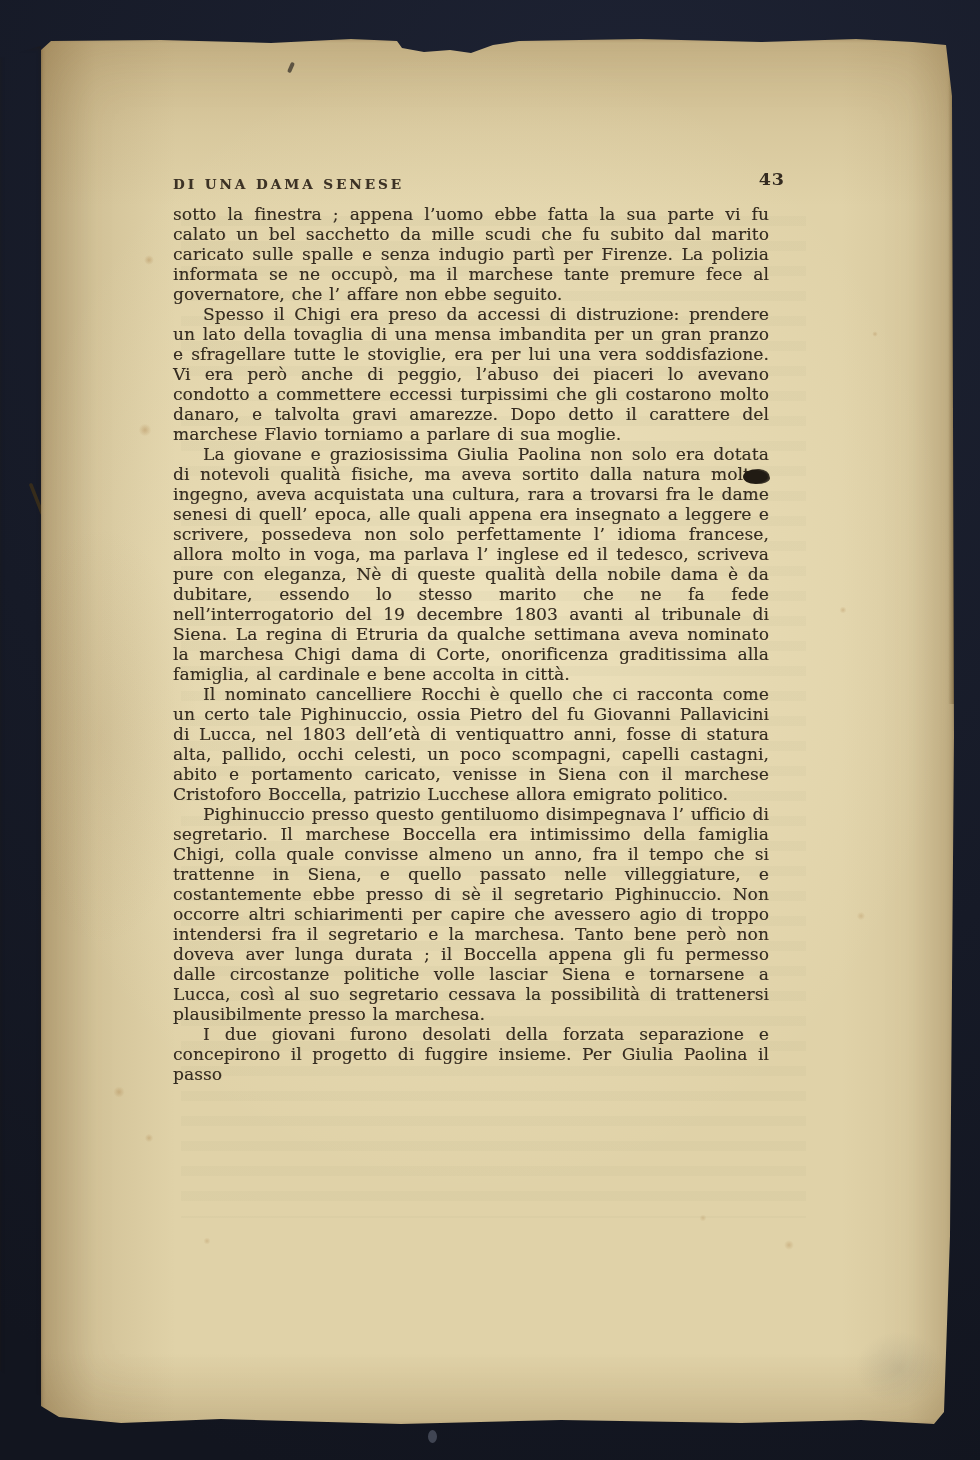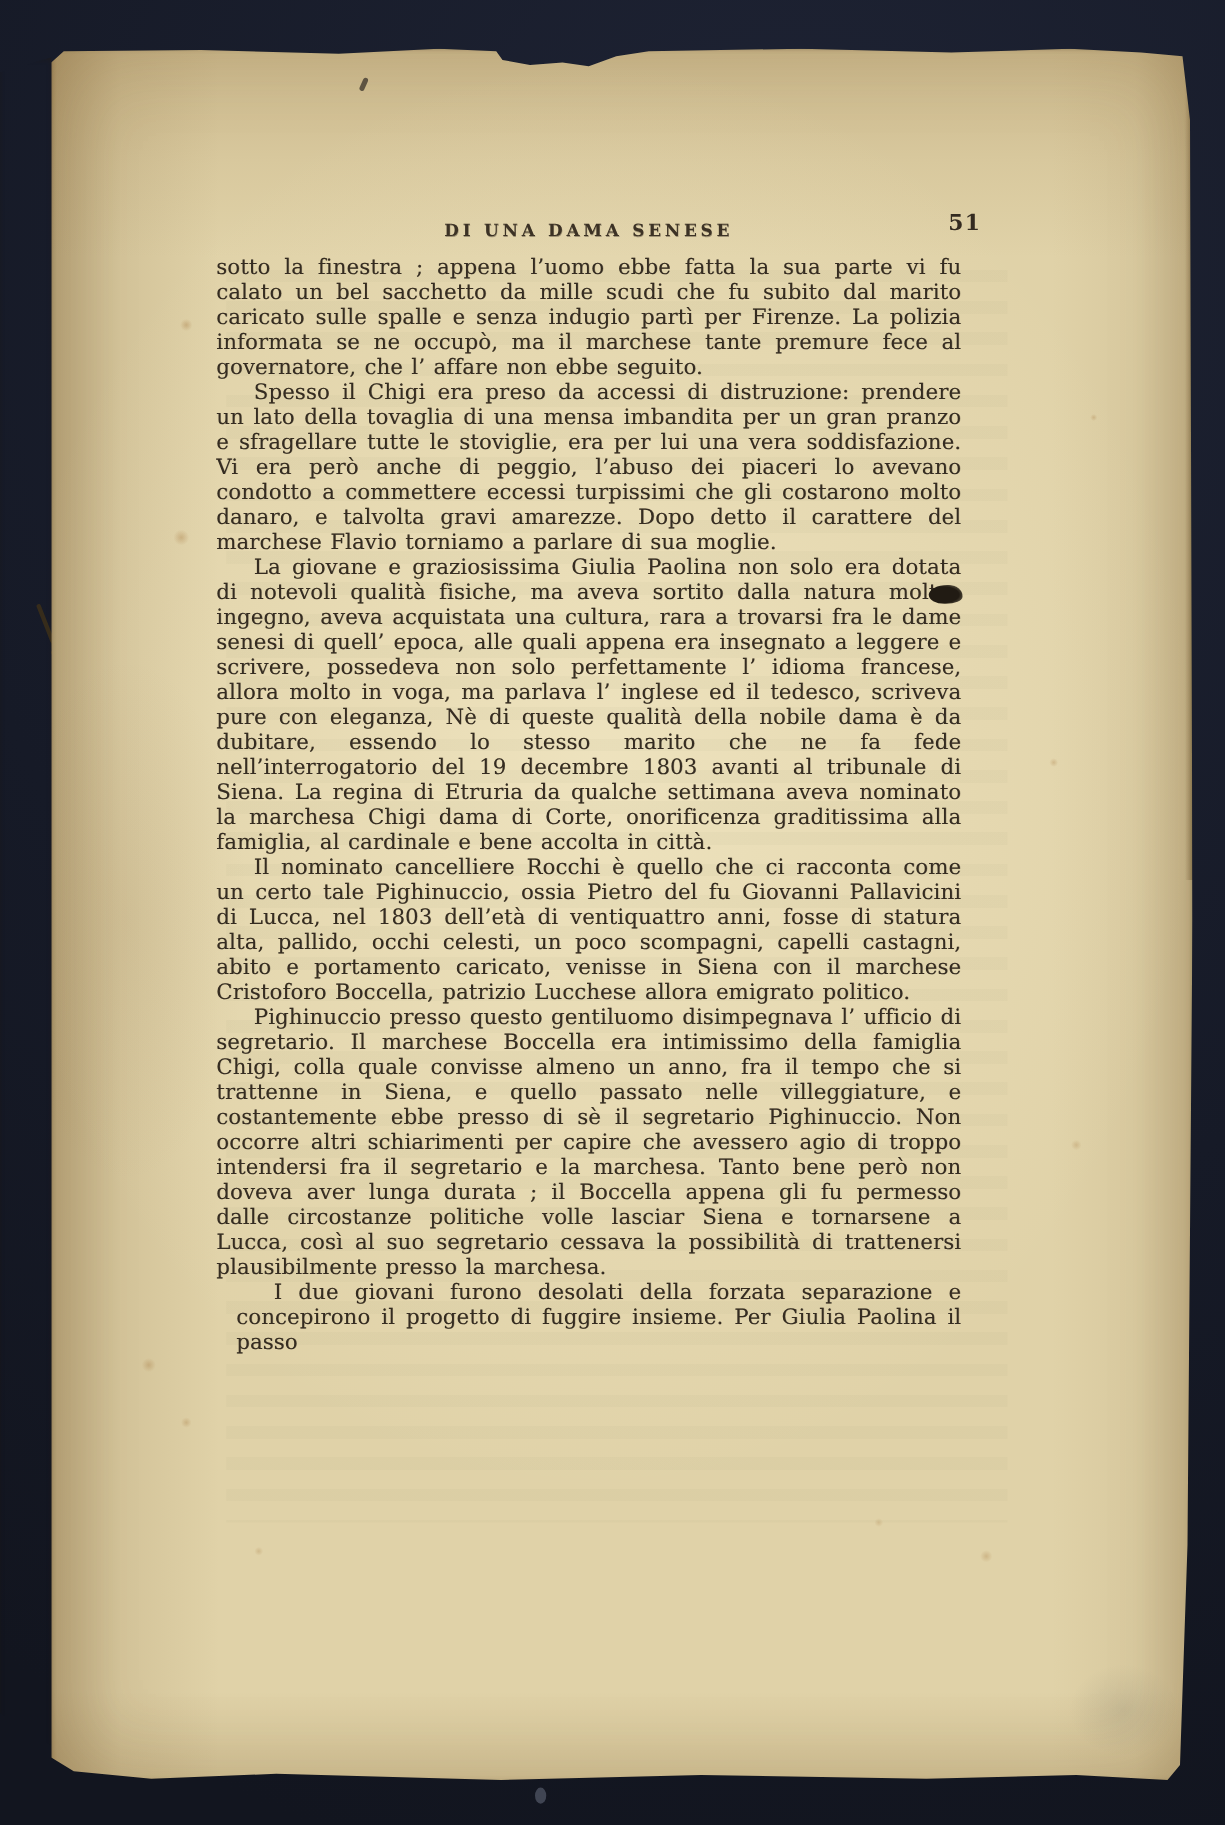--- a/index.html
+++ b/index.html
@@ -99,21 +99,21 @@
     border-radius: 2px;
     transform: rotate(24deg);
     opacity: 0.8;
   }
 
   
   .page-header {
     position: absolute;
     left: 132px; top: 138px;
     width: 596px;
-    text-align: center;
+    text-align: left;
   }
   .running-title {
     font-size: 13.5px;
     font-weight: bold;
     letter-spacing: 3px;
     color: #3c3225;
     text-shadow: 0.3px 0.3px 0.4px rgba(60,50,37,0.4);
   }
   .page-number {
     position: absolute;
@@ -135,21 +135,21 @@
     color: #352c21;
     letter-spacing: 0.1px;
     word-spacing: 1.2px;
     text-shadow: 0.35px 0.35px 0.35px rgba(53,44,33,0.38);
   }
   .text-block p {
     margin: 0;
     text-indent: 30px;
   }
   .text-block p.noindent { text-indent: 0; }
-  .text-block p.fill-last { text-align-last: justify; margin-left: 16px; }
+  .text-block p.fill-last { text-align-last: justify; }
 
   
   .ink-blot {
     display: inline-block;
     width: 27px; height: 15px;
     margin: 0 -1px -2px -7px;
     vertical-align: -2px;
     background: radial-gradient(ellipse at 42% 52%, #211b13 58%, rgba(33,27,19,0.8) 72%, rgba(33,27,19,0) 85%);
     border-radius: 58% 42% 52% 48% / 55% 62% 38% 50%;
     box-shadow:
@@ -190,21 +190,21 @@
   </svg>
 
   <div class="page">
     <div class="stains"></div>
     <div class="showthrough"></div>
     <div class="speck"></div>
     <div class="page-fore-edge"></div>
 
     <header class="page-header">
       <span class="running-title">DI UNA DAMA SENESE</span>
-      <span class="page-number">51</span>
+      <span class="page-number">43</span>
     </header>
 
     <main class="text-block">
       <p class="noindent">sotto la finestra ; appena l’uomo ebbe fatta la sua parte vi fu calato un bel sacchetto da mille scudi che fu subito dal marito caricato sulle spalle e senza indugio partì per Firenze. La polizia informata se ne occupò, ma il marchese tante premure fece al governatore, che l’ affare non ebbe seguito.</p>
       <p>Spesso il Chigi era preso da accessi di distruzione: prendere un lato della tovaglia di una mensa imbandita per un gran pranzo e sfragellare tutte le stoviglie, era per lui una vera soddisfazione. Vi era però anche di peggio, l’abuso dei piaceri lo avevano condotto a commettere eccessi turpissimi che gli costarono molto danaro, e talvolta gravi amarezze. Dopo detto il carattere del marchese Flavio torniamo a parlare di sua moglie.</p>
       <p>
         <span>La giovane e graziosissima Giulia Paolina non solo era dotata di notevoli qualità fisiche, ma aveva sortito dalla natura molt</span><span class="ink-blot"></span><span>ingegno, aveva acquistata una cultura, rara a trovarsi fra le dame senesi di quell’ epoca, alle quali appena era insegnato a leggere e scrivere, possedeva non solo perfettamente l’ idioma francese, allora molto in voga, ma parlava l’ inglese ed il tedesco, scriveva pure con eleganza, Nè di queste qualità della nobile dama è da dubitare, essendo lo stesso marito che ne fa fede nell’interrogatorio del 19 decembre 1803 avanti al tribunale di Siena. La regina di Etruria da qualche settimana aveva nominato la marchesa Chigi dama di Corte, onorificenza graditissima alla famiglia, al cardinale e bene accolta in città.</span>
       </p>
       <p>Il nominato cancelliere Rocchi è quello che ci racconta come un certo tale Pighinuccio, ossia Pietro del fu Giovanni Pallavicini di Lucca, nel 1803 dell’età di ventiquattro anni, fosse di statura alta, pallido, occhi celesti, un poco scompagni, capelli castagni, abito e portamento caricato, venisse in Siena con il marchese Cristoforo Boccella, patrizio Lucchese allora emigrato politico.</p>
       <p>Pighinuccio presso questo gentiluomo disimpegnava l’ ufficio di segretario. Il marchese Boccella era intimissimo della famiglia Chigi, colla quale convisse almeno un anno, fra il tempo che si trattenne in Siena, e quello passato nelle villeggiature, e costantemente ebbe presso di sè il segretario Pighinuccio. Non occorre altri schiarimenti per capire che avessero agio di troppo intendersi fra il segretario e la marchesa. Tanto bene però non doveva aver lunga durata ; il Boccella appena gli fu permesso dalle circostanze politiche volle lasciar Siena e tornarsene a Lucca, così al suo segretario cessava la possibilità di trattenersi plausibilmente presso la marchesa.</p>

